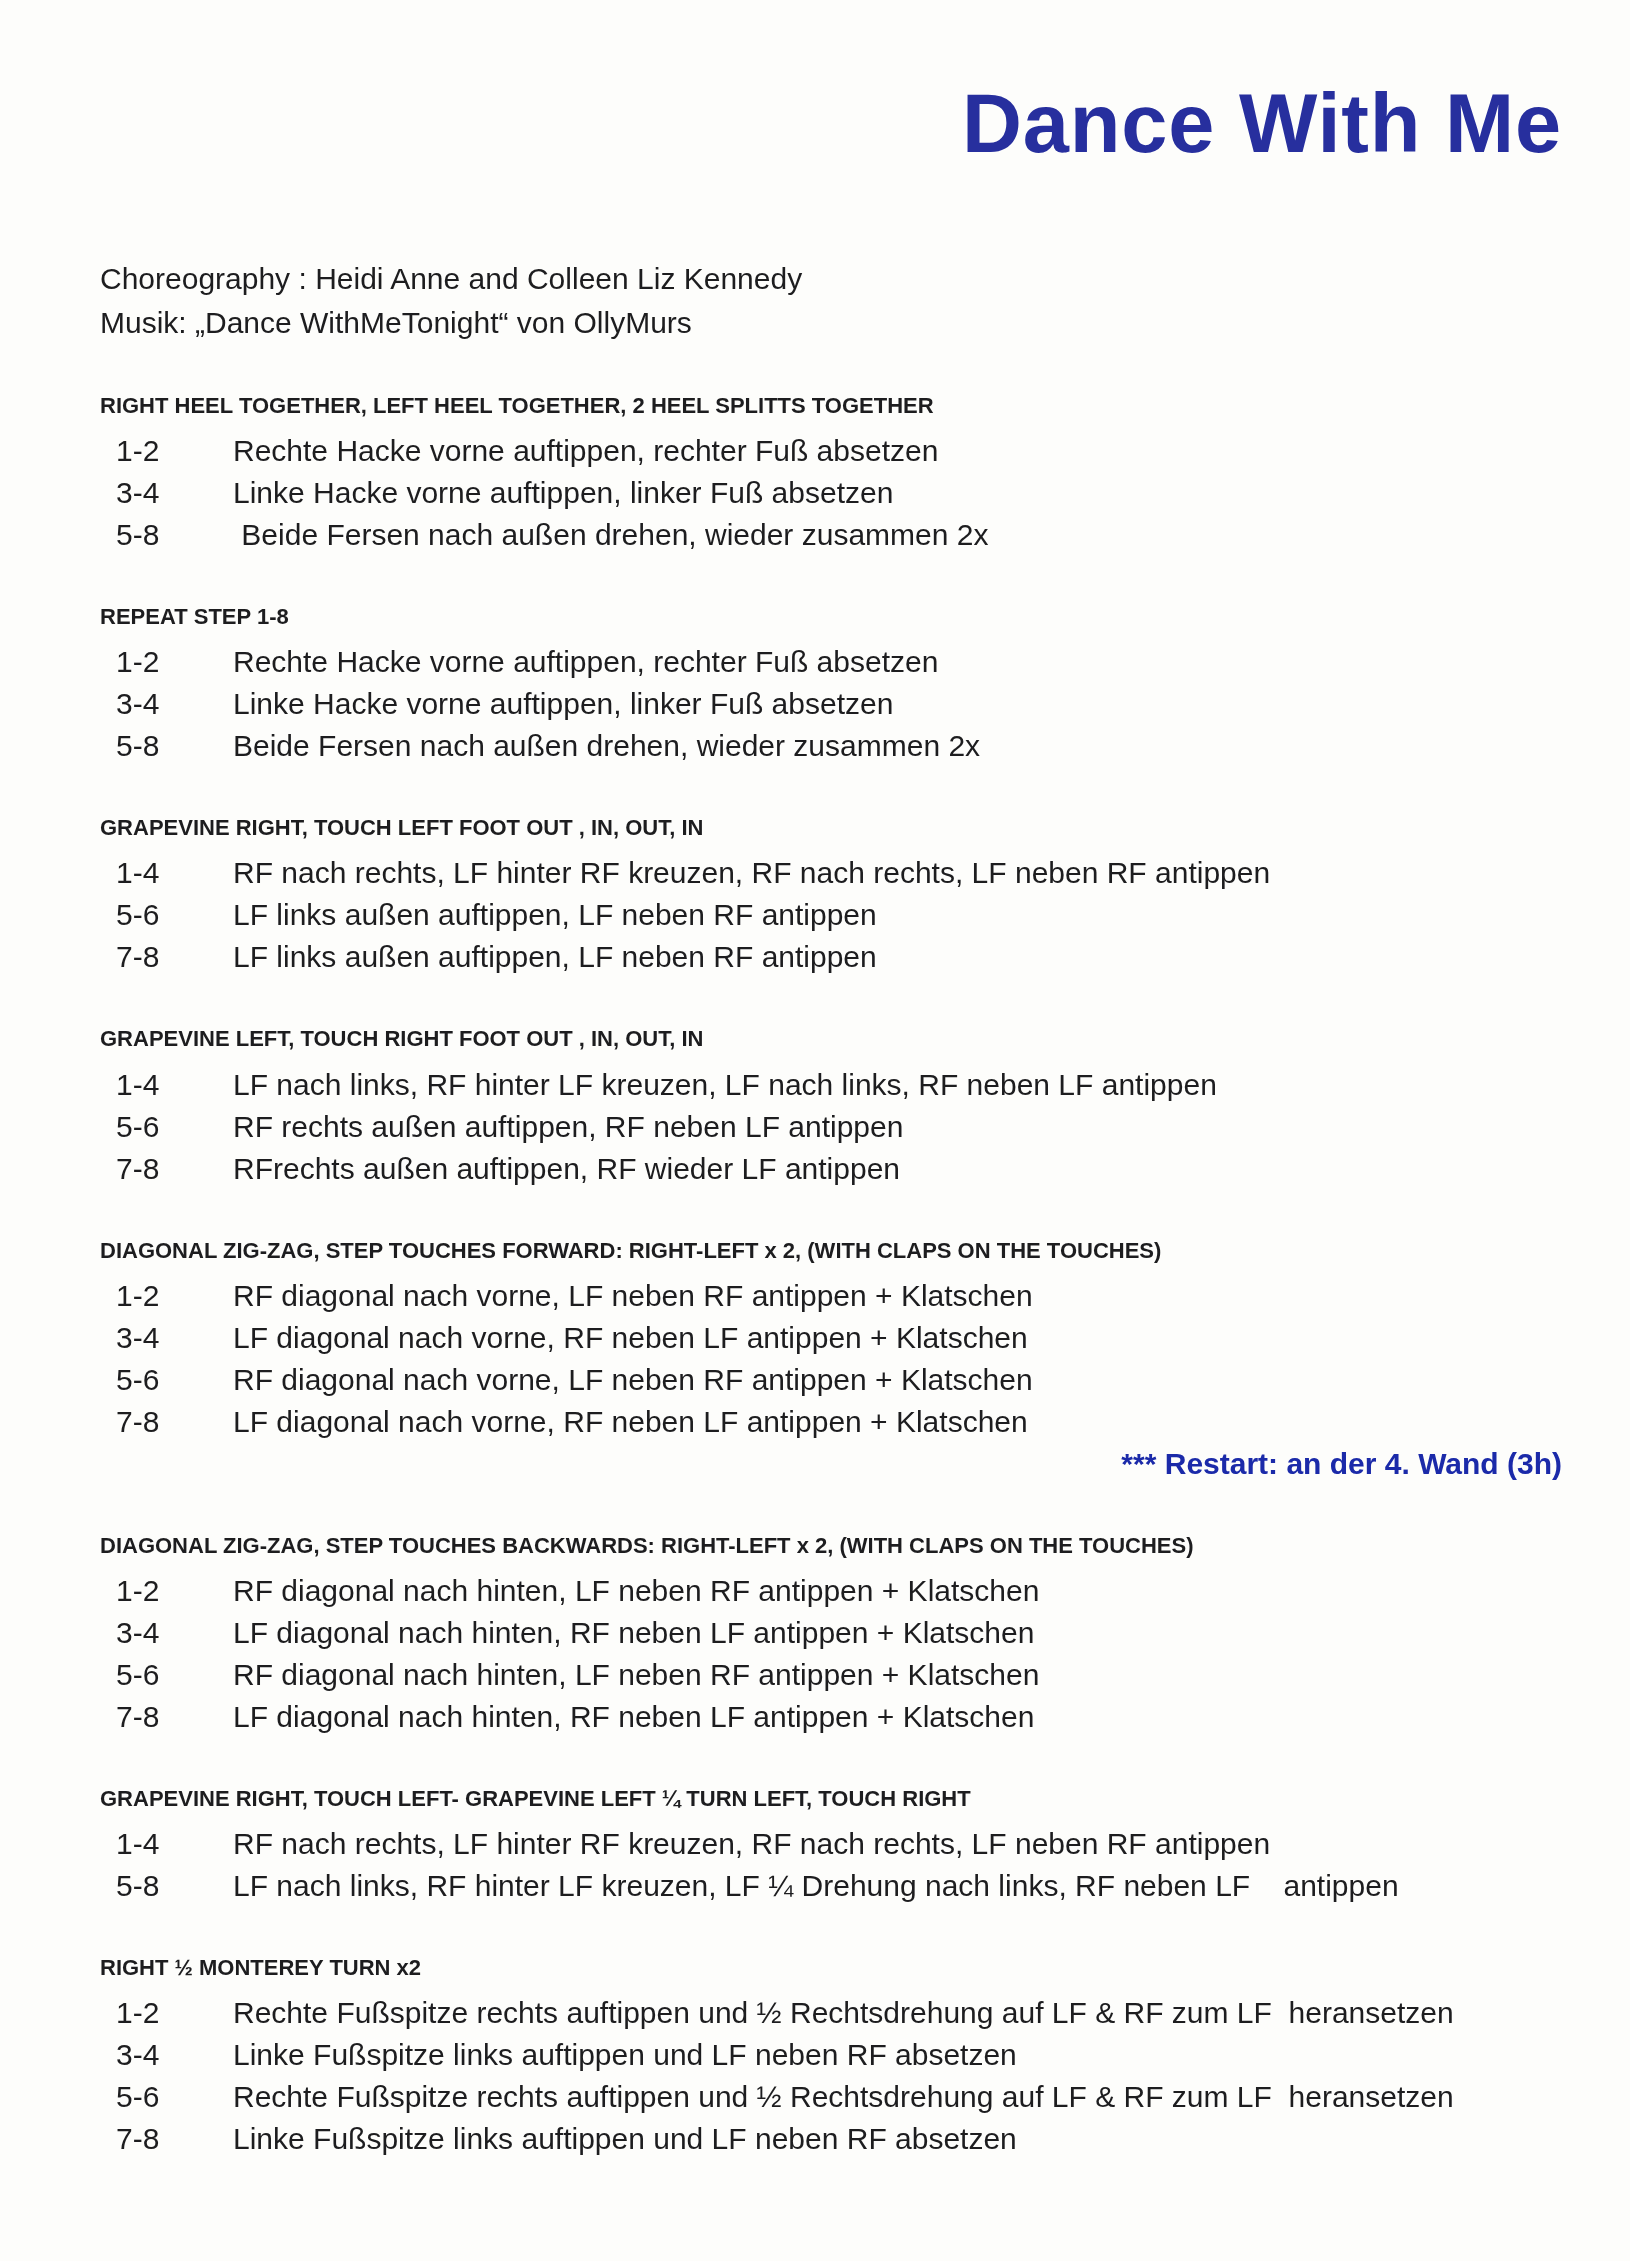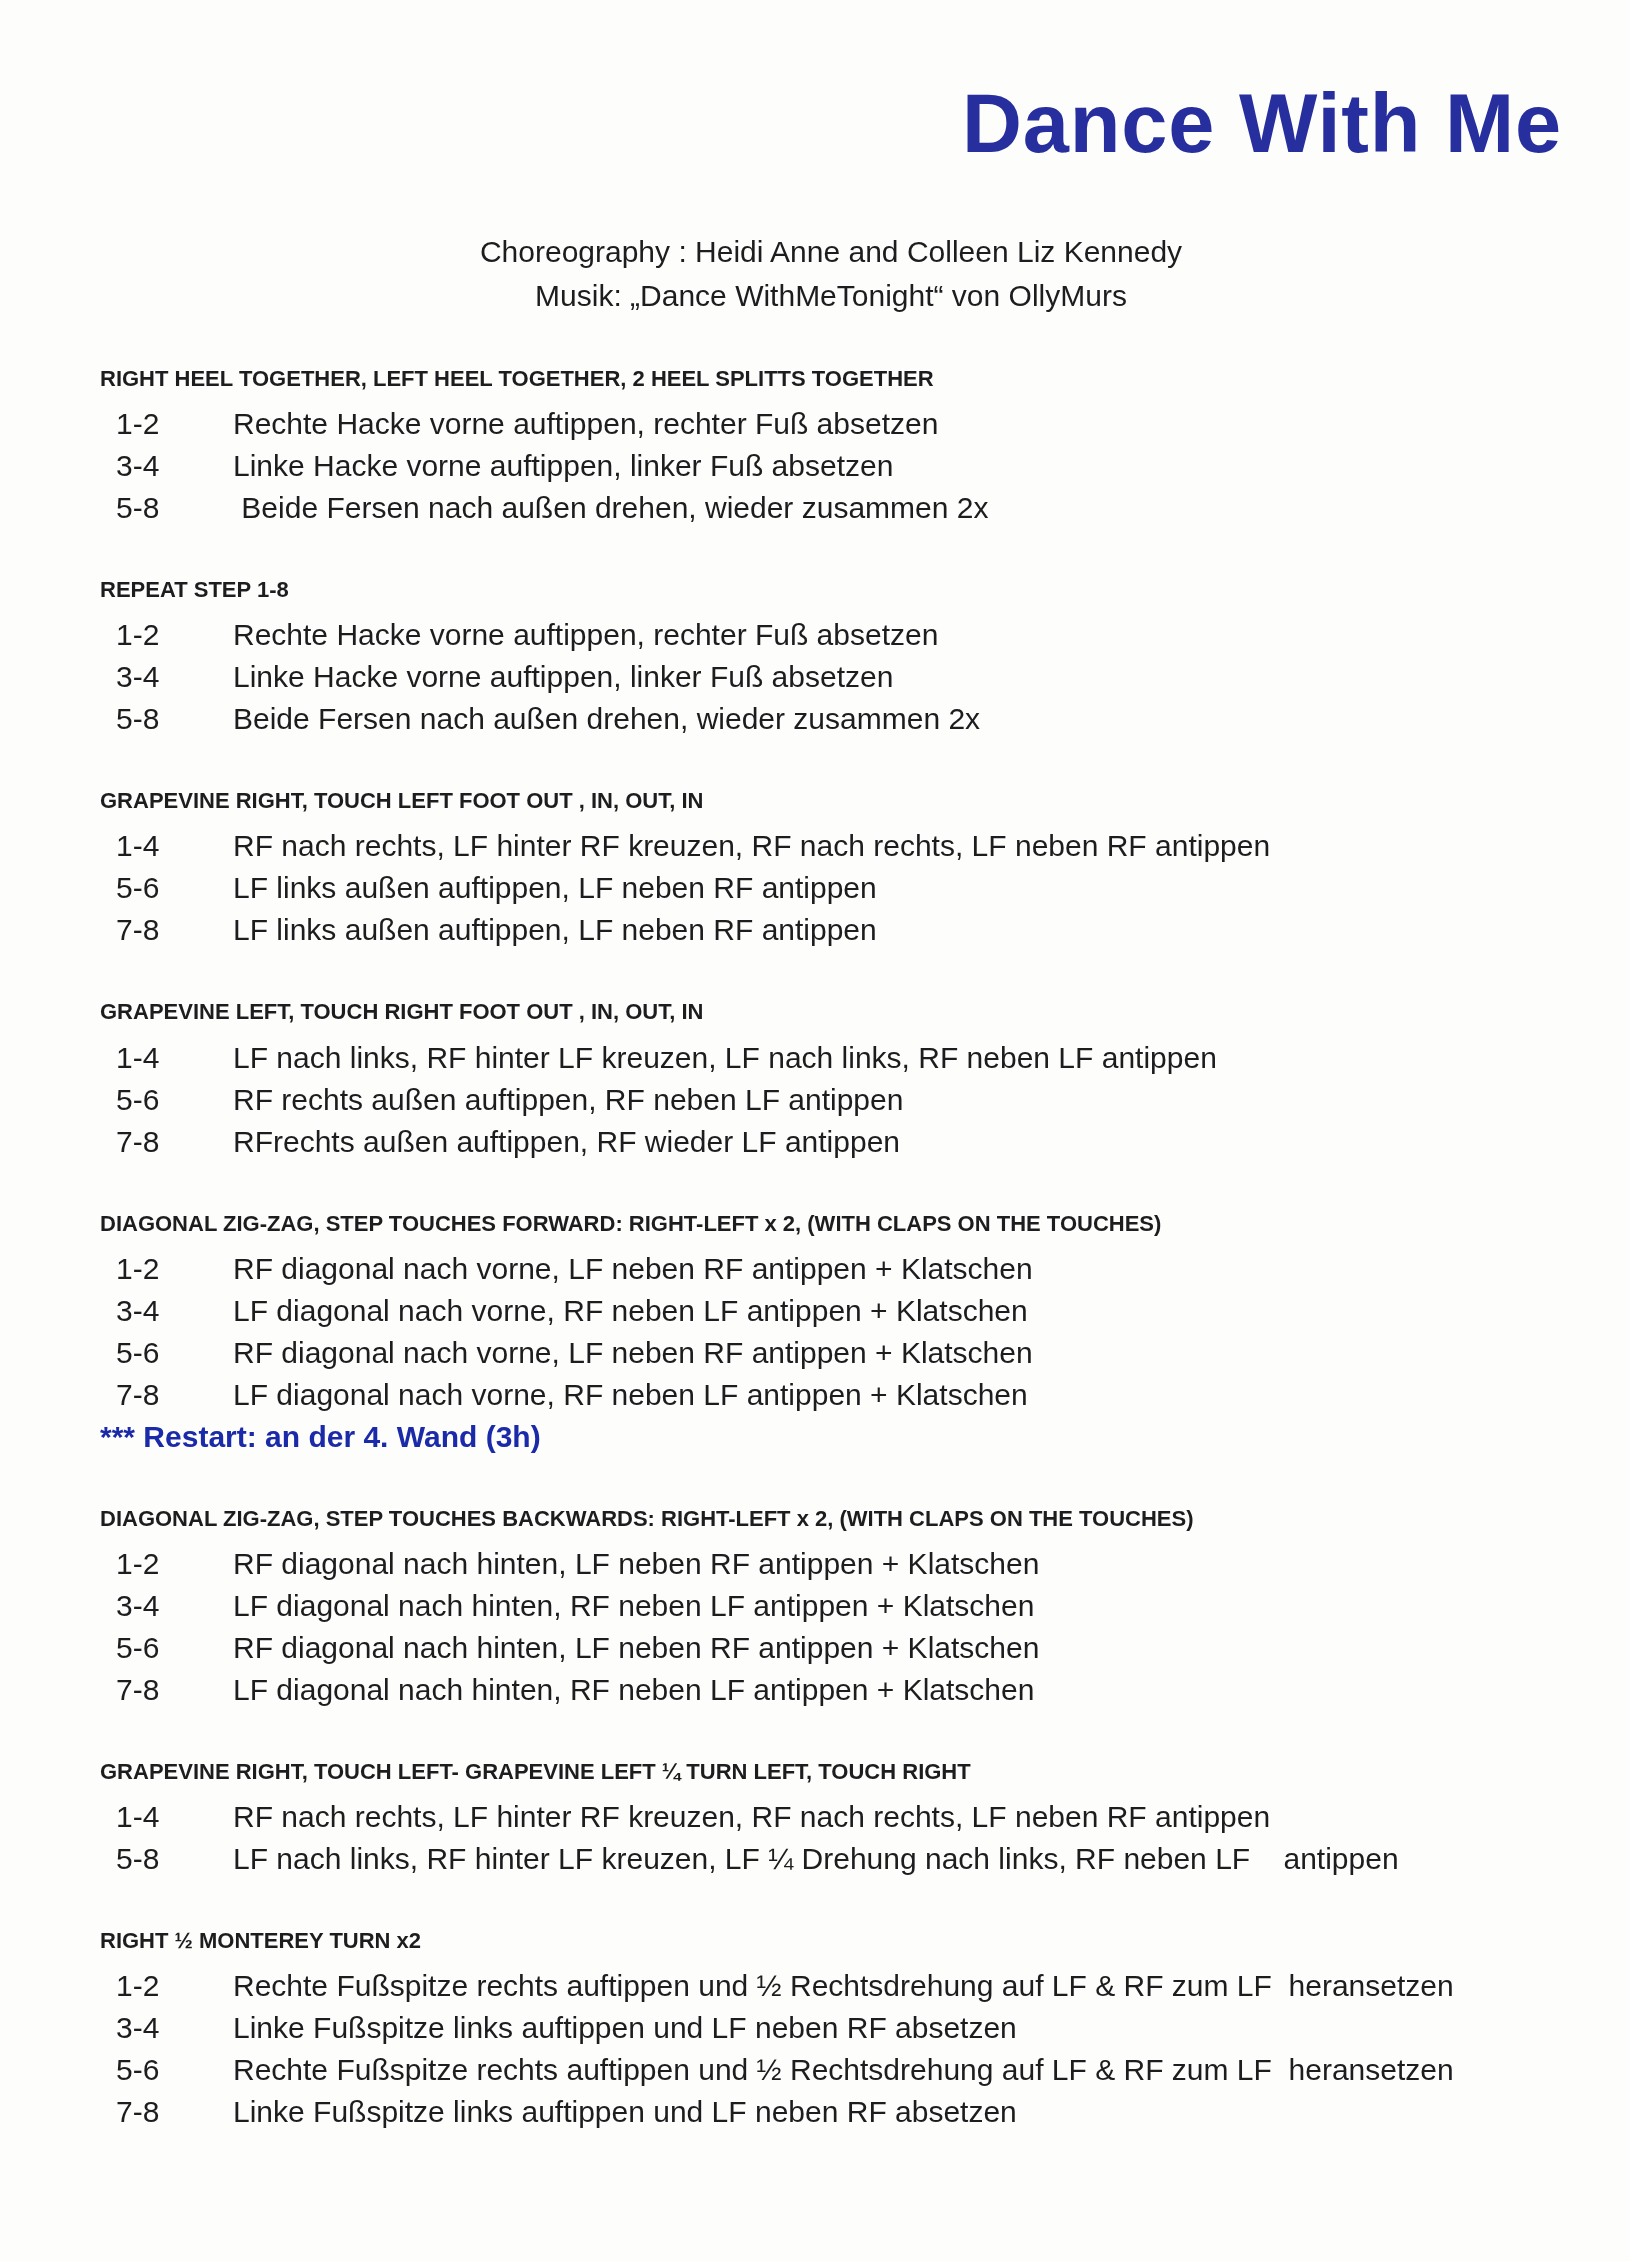--- a/index.html
+++ b/index.html
@@ -23,22 +23,21 @@
   }
   h1.page-title {
     font-size: 83px;
     font-weight: bold;
     letter-spacing: 0.8px;
     color: var(--title-blue);
     line-height: 1.05;
     text-align: right;
   }
   .info-block {
-    margin-top: 63px;
-    text-align: center;
+    margin-top: 90px;
   }
   .info-line {
     font-size: 30px;
     line-height: 44px;
     white-space: pre-wrap;
   }
   .sections { margin-top: 40px; }
   section.section {
     margin-top: 40px;
   }
@@ -58,21 +57,21 @@
     margin-left: 16px;
   }
   .step-text { white-space: pre-wrap; }
   .note {
     font-size: 30px;
     line-height: 42px;
     font-weight: bold;
     color: var(--note-blue);
     white-space: pre-wrap;
   }
-  .note.restart { margin-top: 0; }
+  .note.restart { margin-top: 0; text-align: right; }
 </style>
 </head>
 <body>
 
 <main class="sheet">
   <h1 class="page-title">Dance With Me</h1>
 
   <div class="info-block" id="info-block">
   <p class="info-line">Choreography : Heidi Anne and Colleen Liz Kennedy</p>
 

